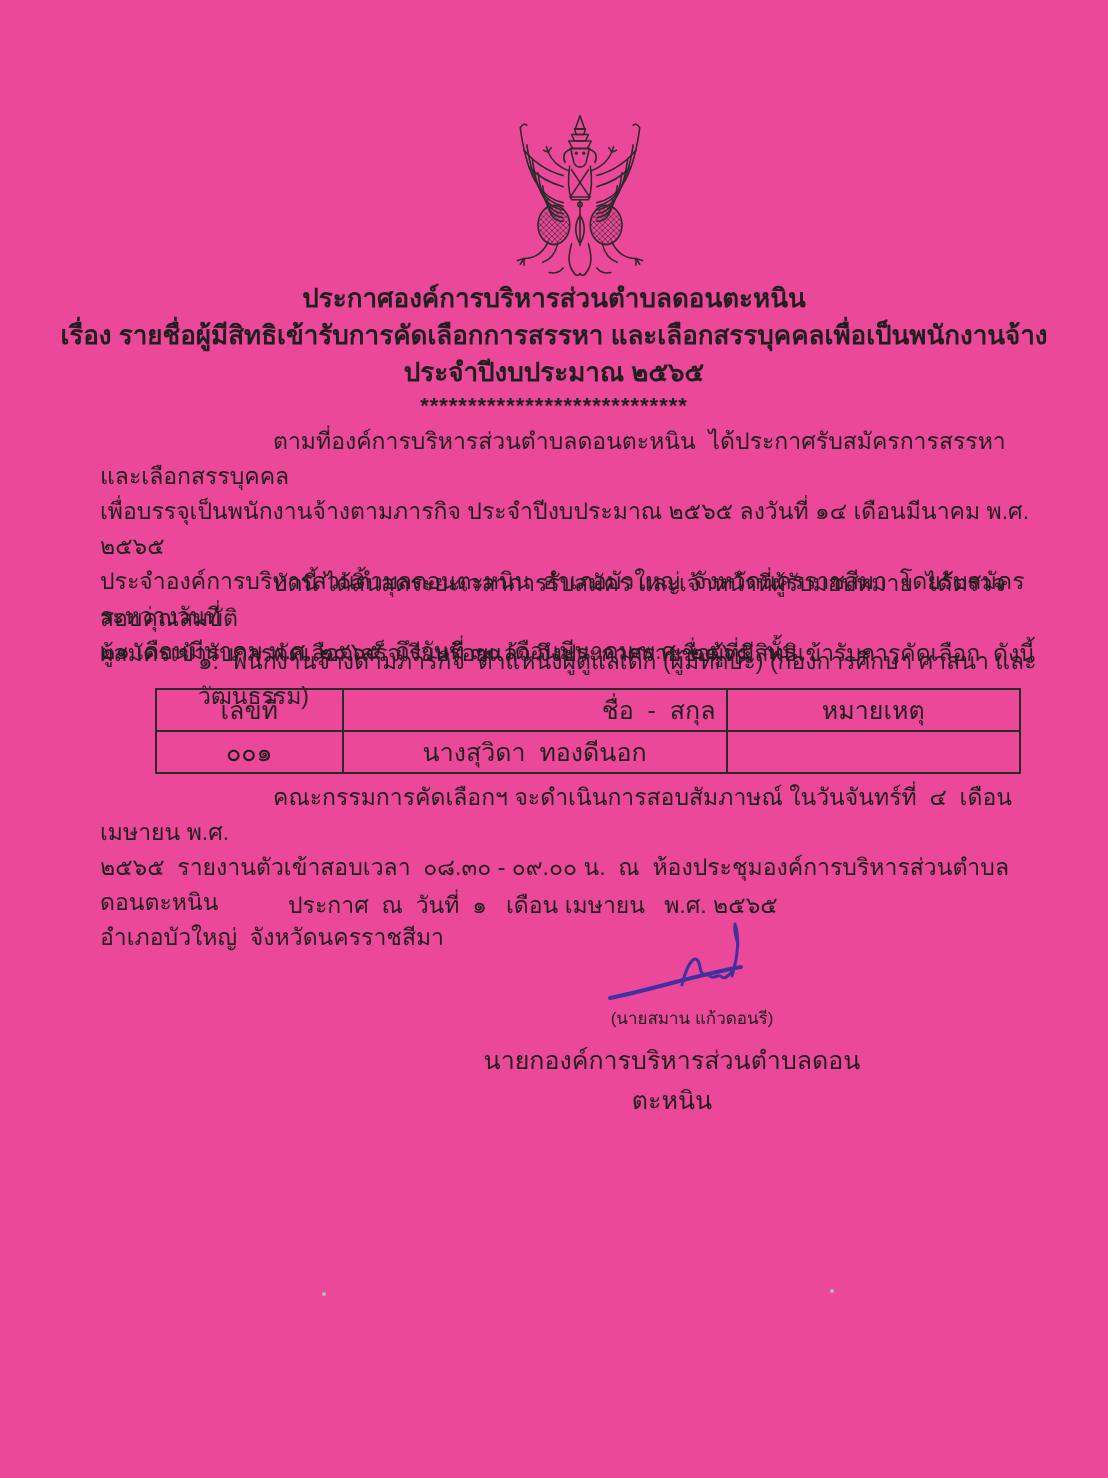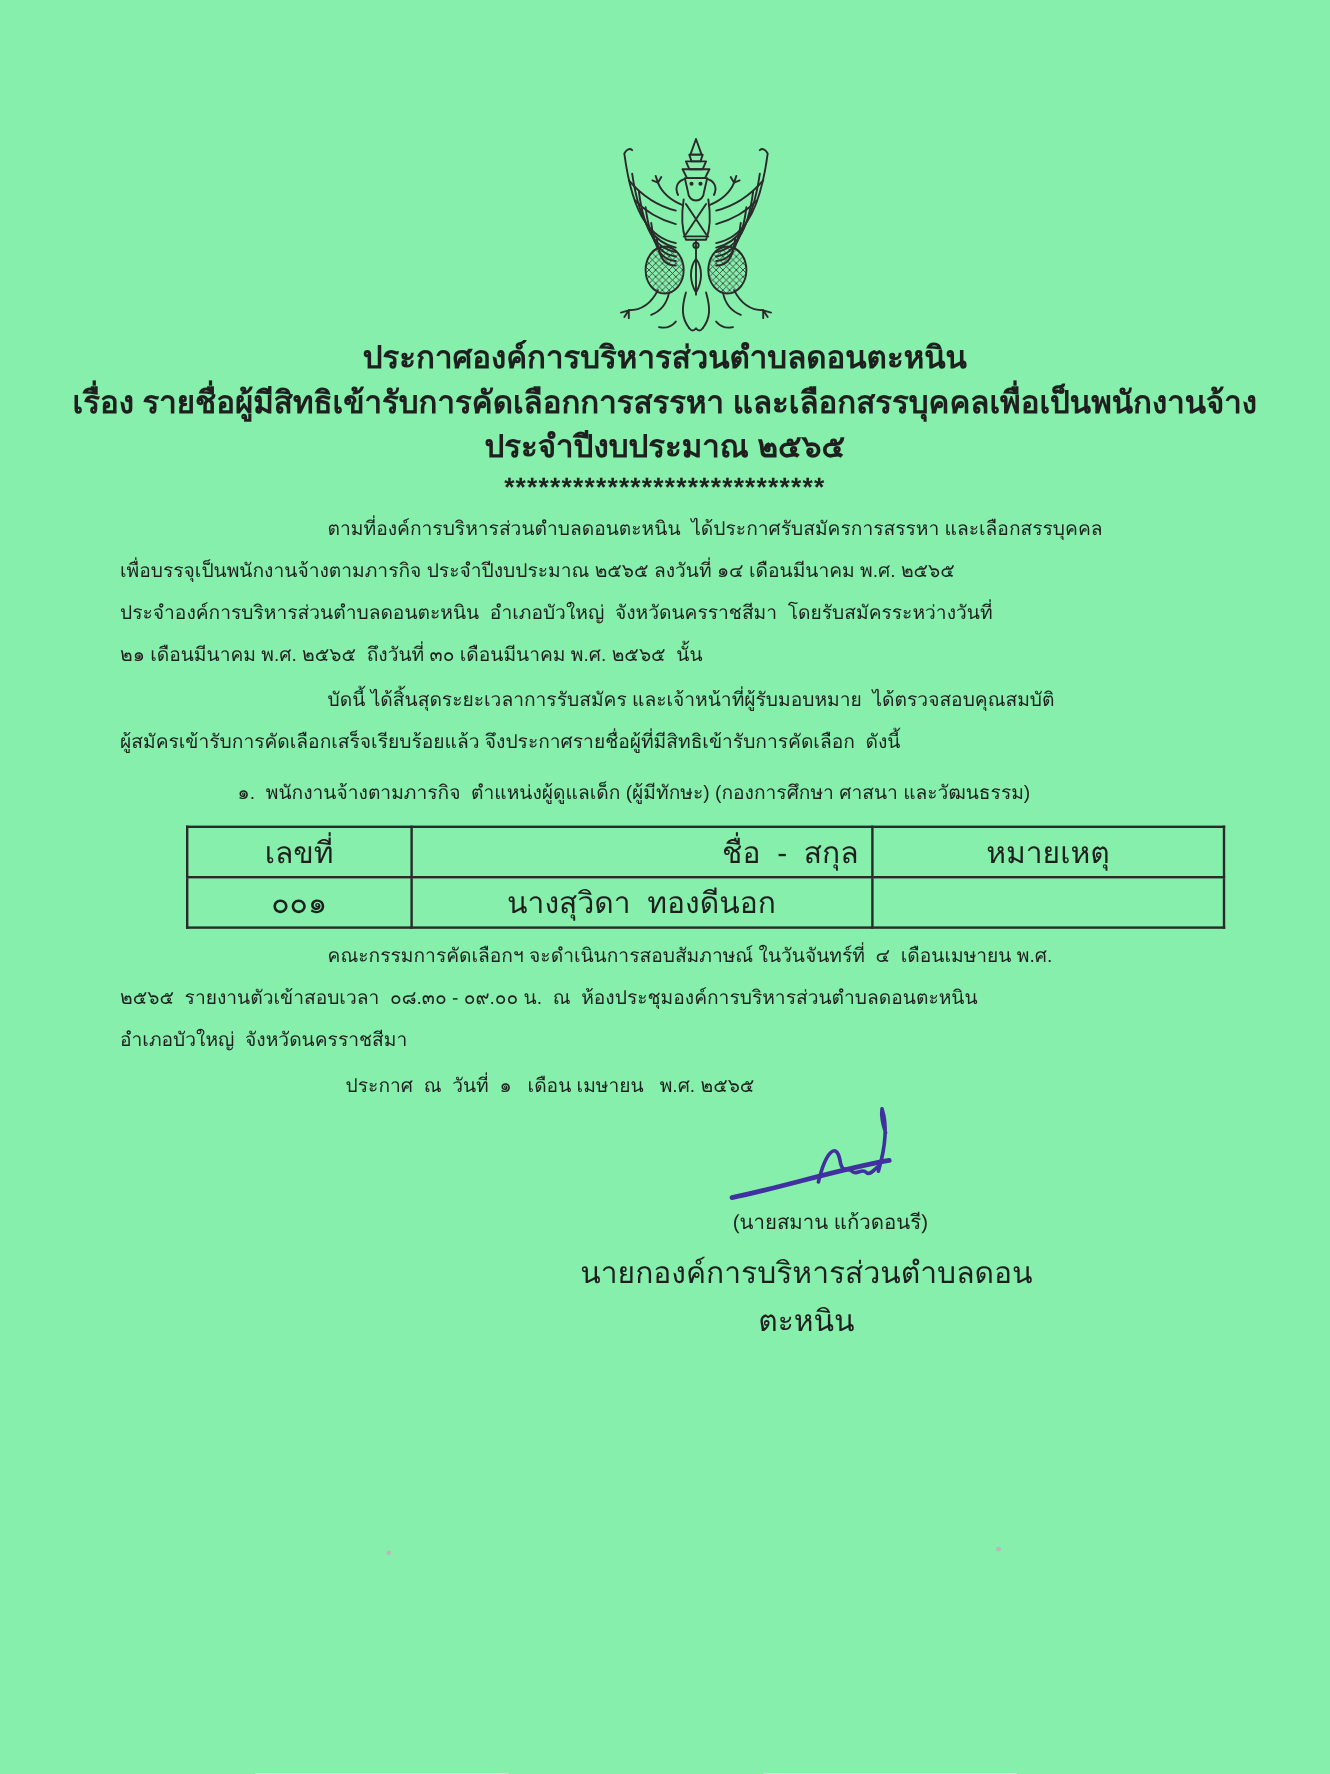--- a/index.html
+++ b/index.html
@@ -3,21 +3,21 @@
 <meta charset="utf-8">
 <style>
   * { margin: 0; padding: 0; box-sizing: border-box; }
   html, body { background: #e8e8e8; }
   body { font-family: "Liberation Sans", sans-serif; }
   .page {
     position: relative;
     width: 1108px;
     height: 1478px;
     margin: 0 auto;
-    background: #86efac;
+    background: #ec4899;
     color: #1f1f1f;
     overflow: hidden;
   }
   .emblem {
     position: absolute;
     left: 496px;
     top: 110px;
     width: 168px;
     height: 174px;
   }
@@ -34,21 +34,21 @@
   .stars {
     font-weight: bold;
     font-size: 22px;
     letter-spacing: 1px;
     line-height: 30px;
   }
   .para {
     position: absolute;
     left: 100px;
     right: 62px;
-    font-size: 16px;
+    font-size: 23px;
     line-height: 35px;
   }
   .line { white-space: pre-wrap; }
   .line.indent { text-indent: 173px; }
   .para1 { top: 424px; }
   .para2 { top: 566px; }
   .list-item { top: 644px; left: 198px; }
   .para3 { top: 780px; }
   .announce { top: 888px; left: 288px; }
   .doc-table {

